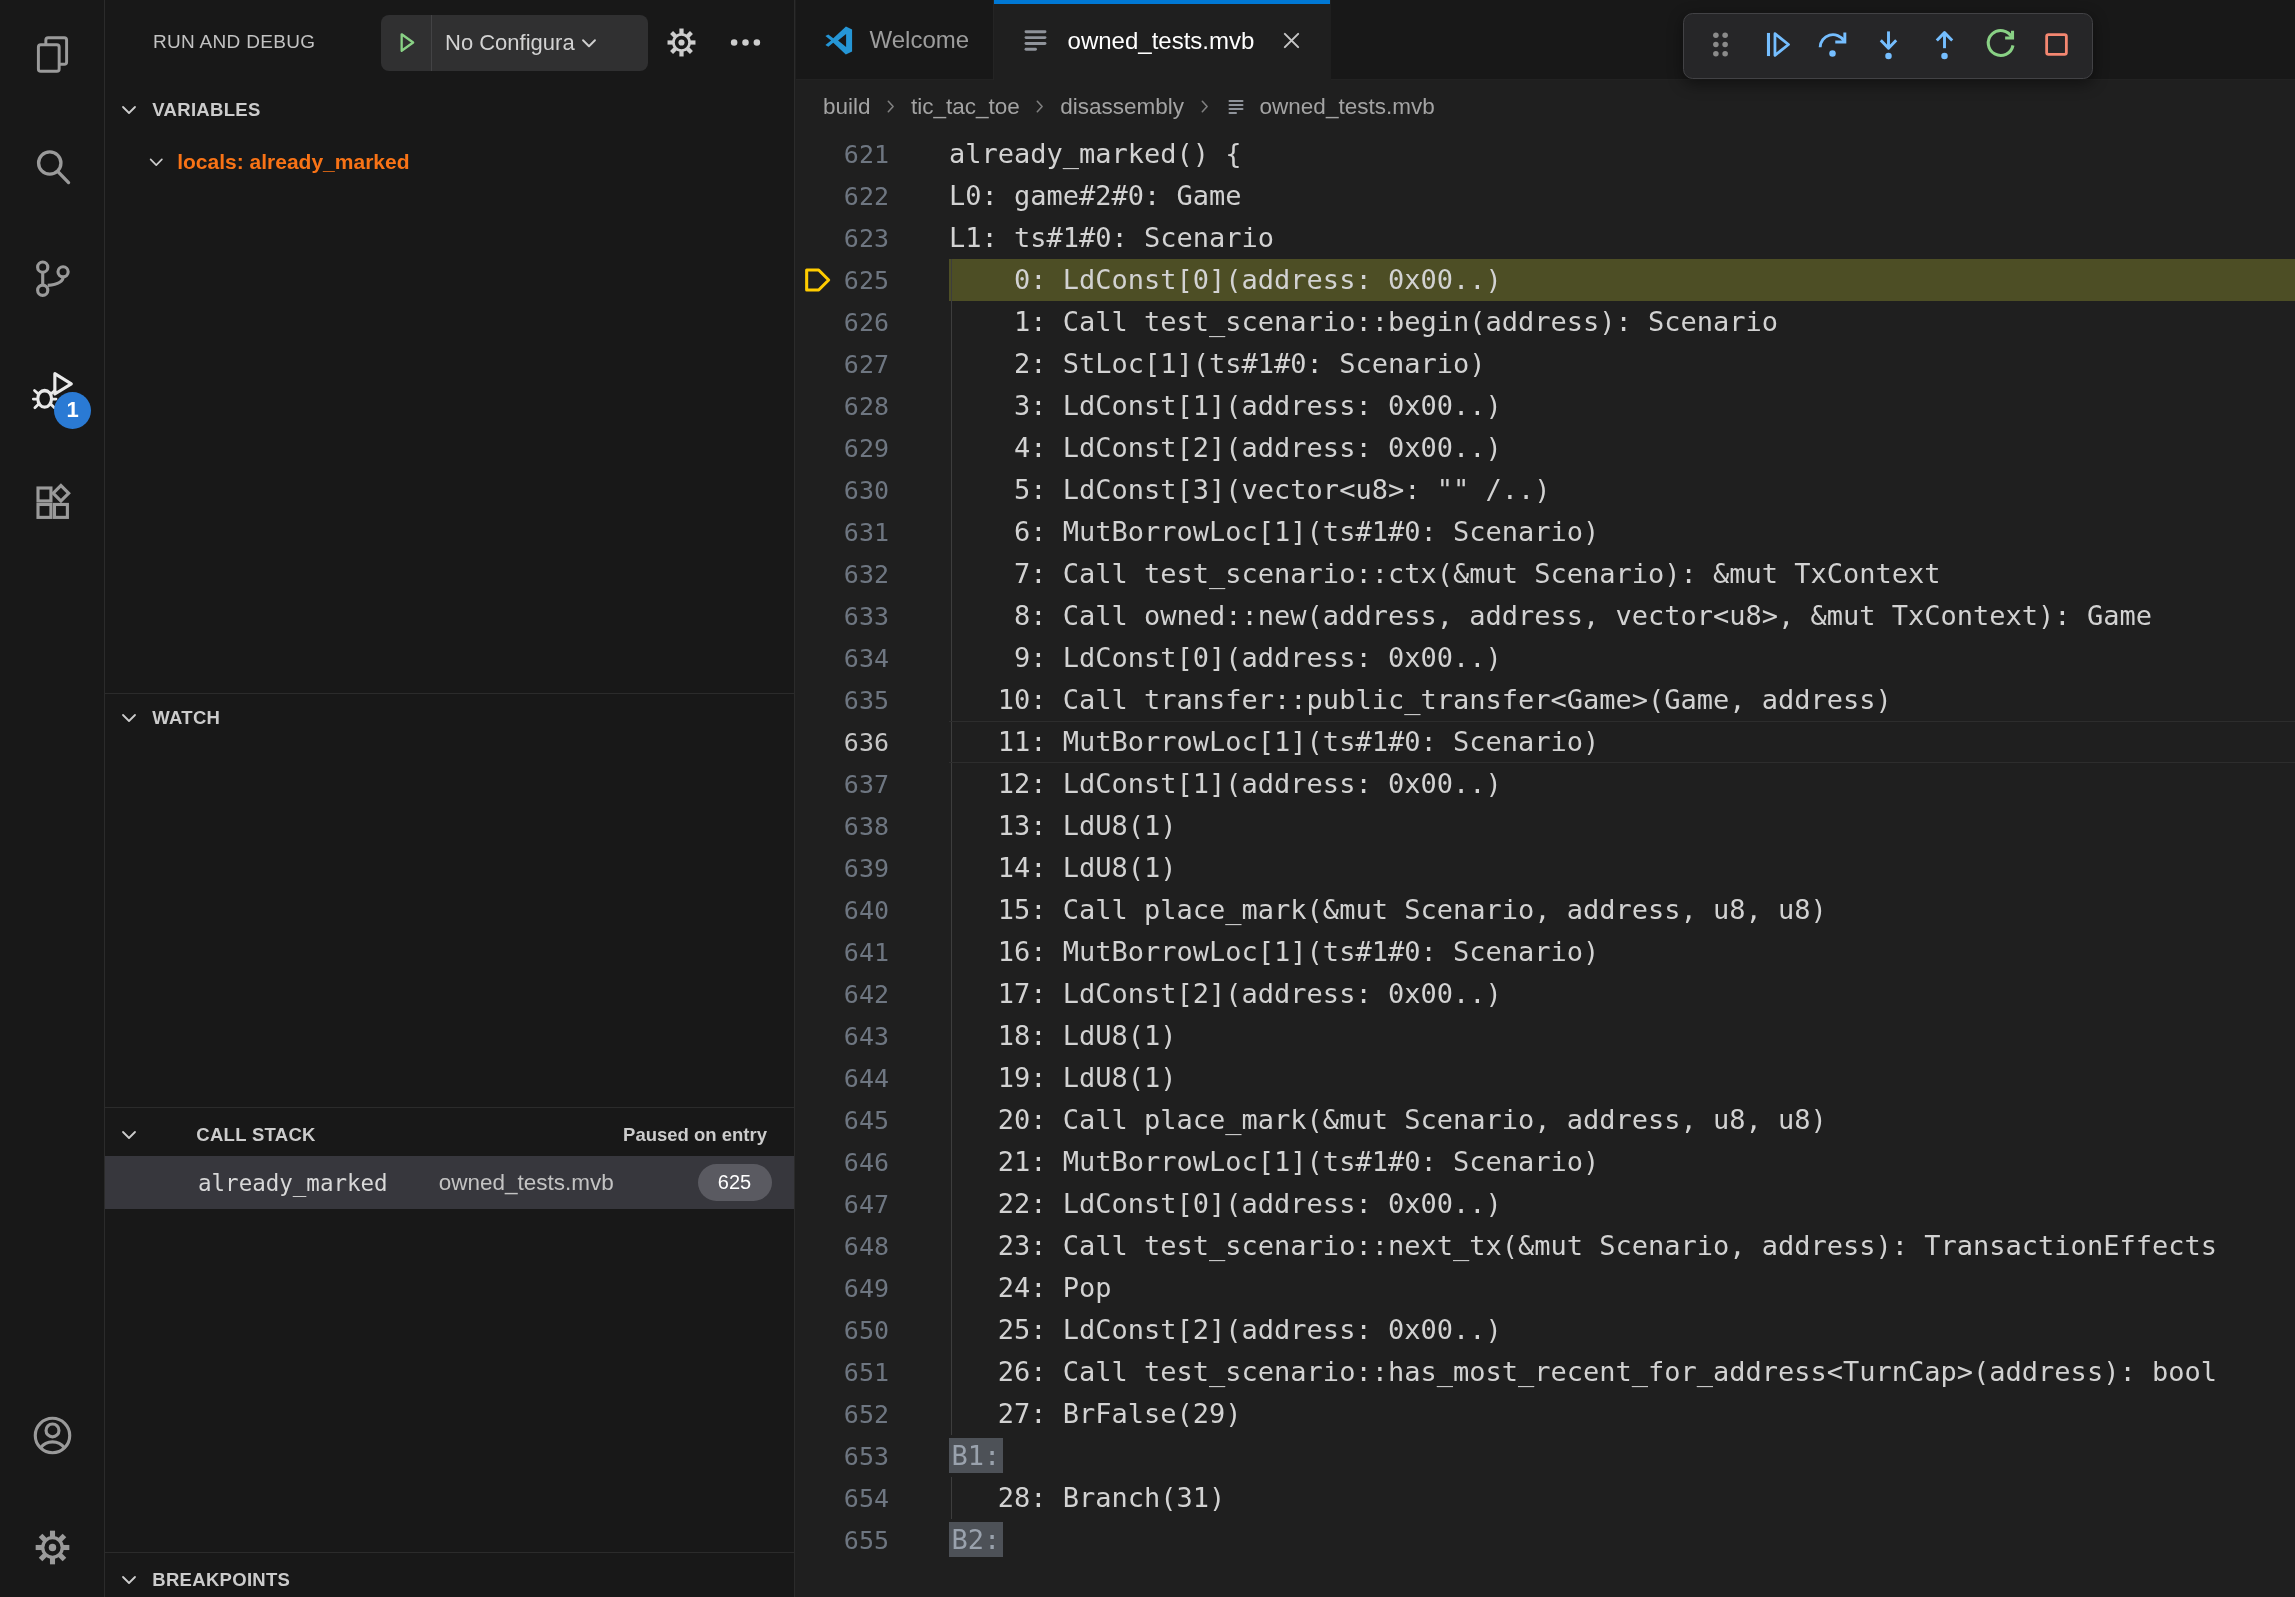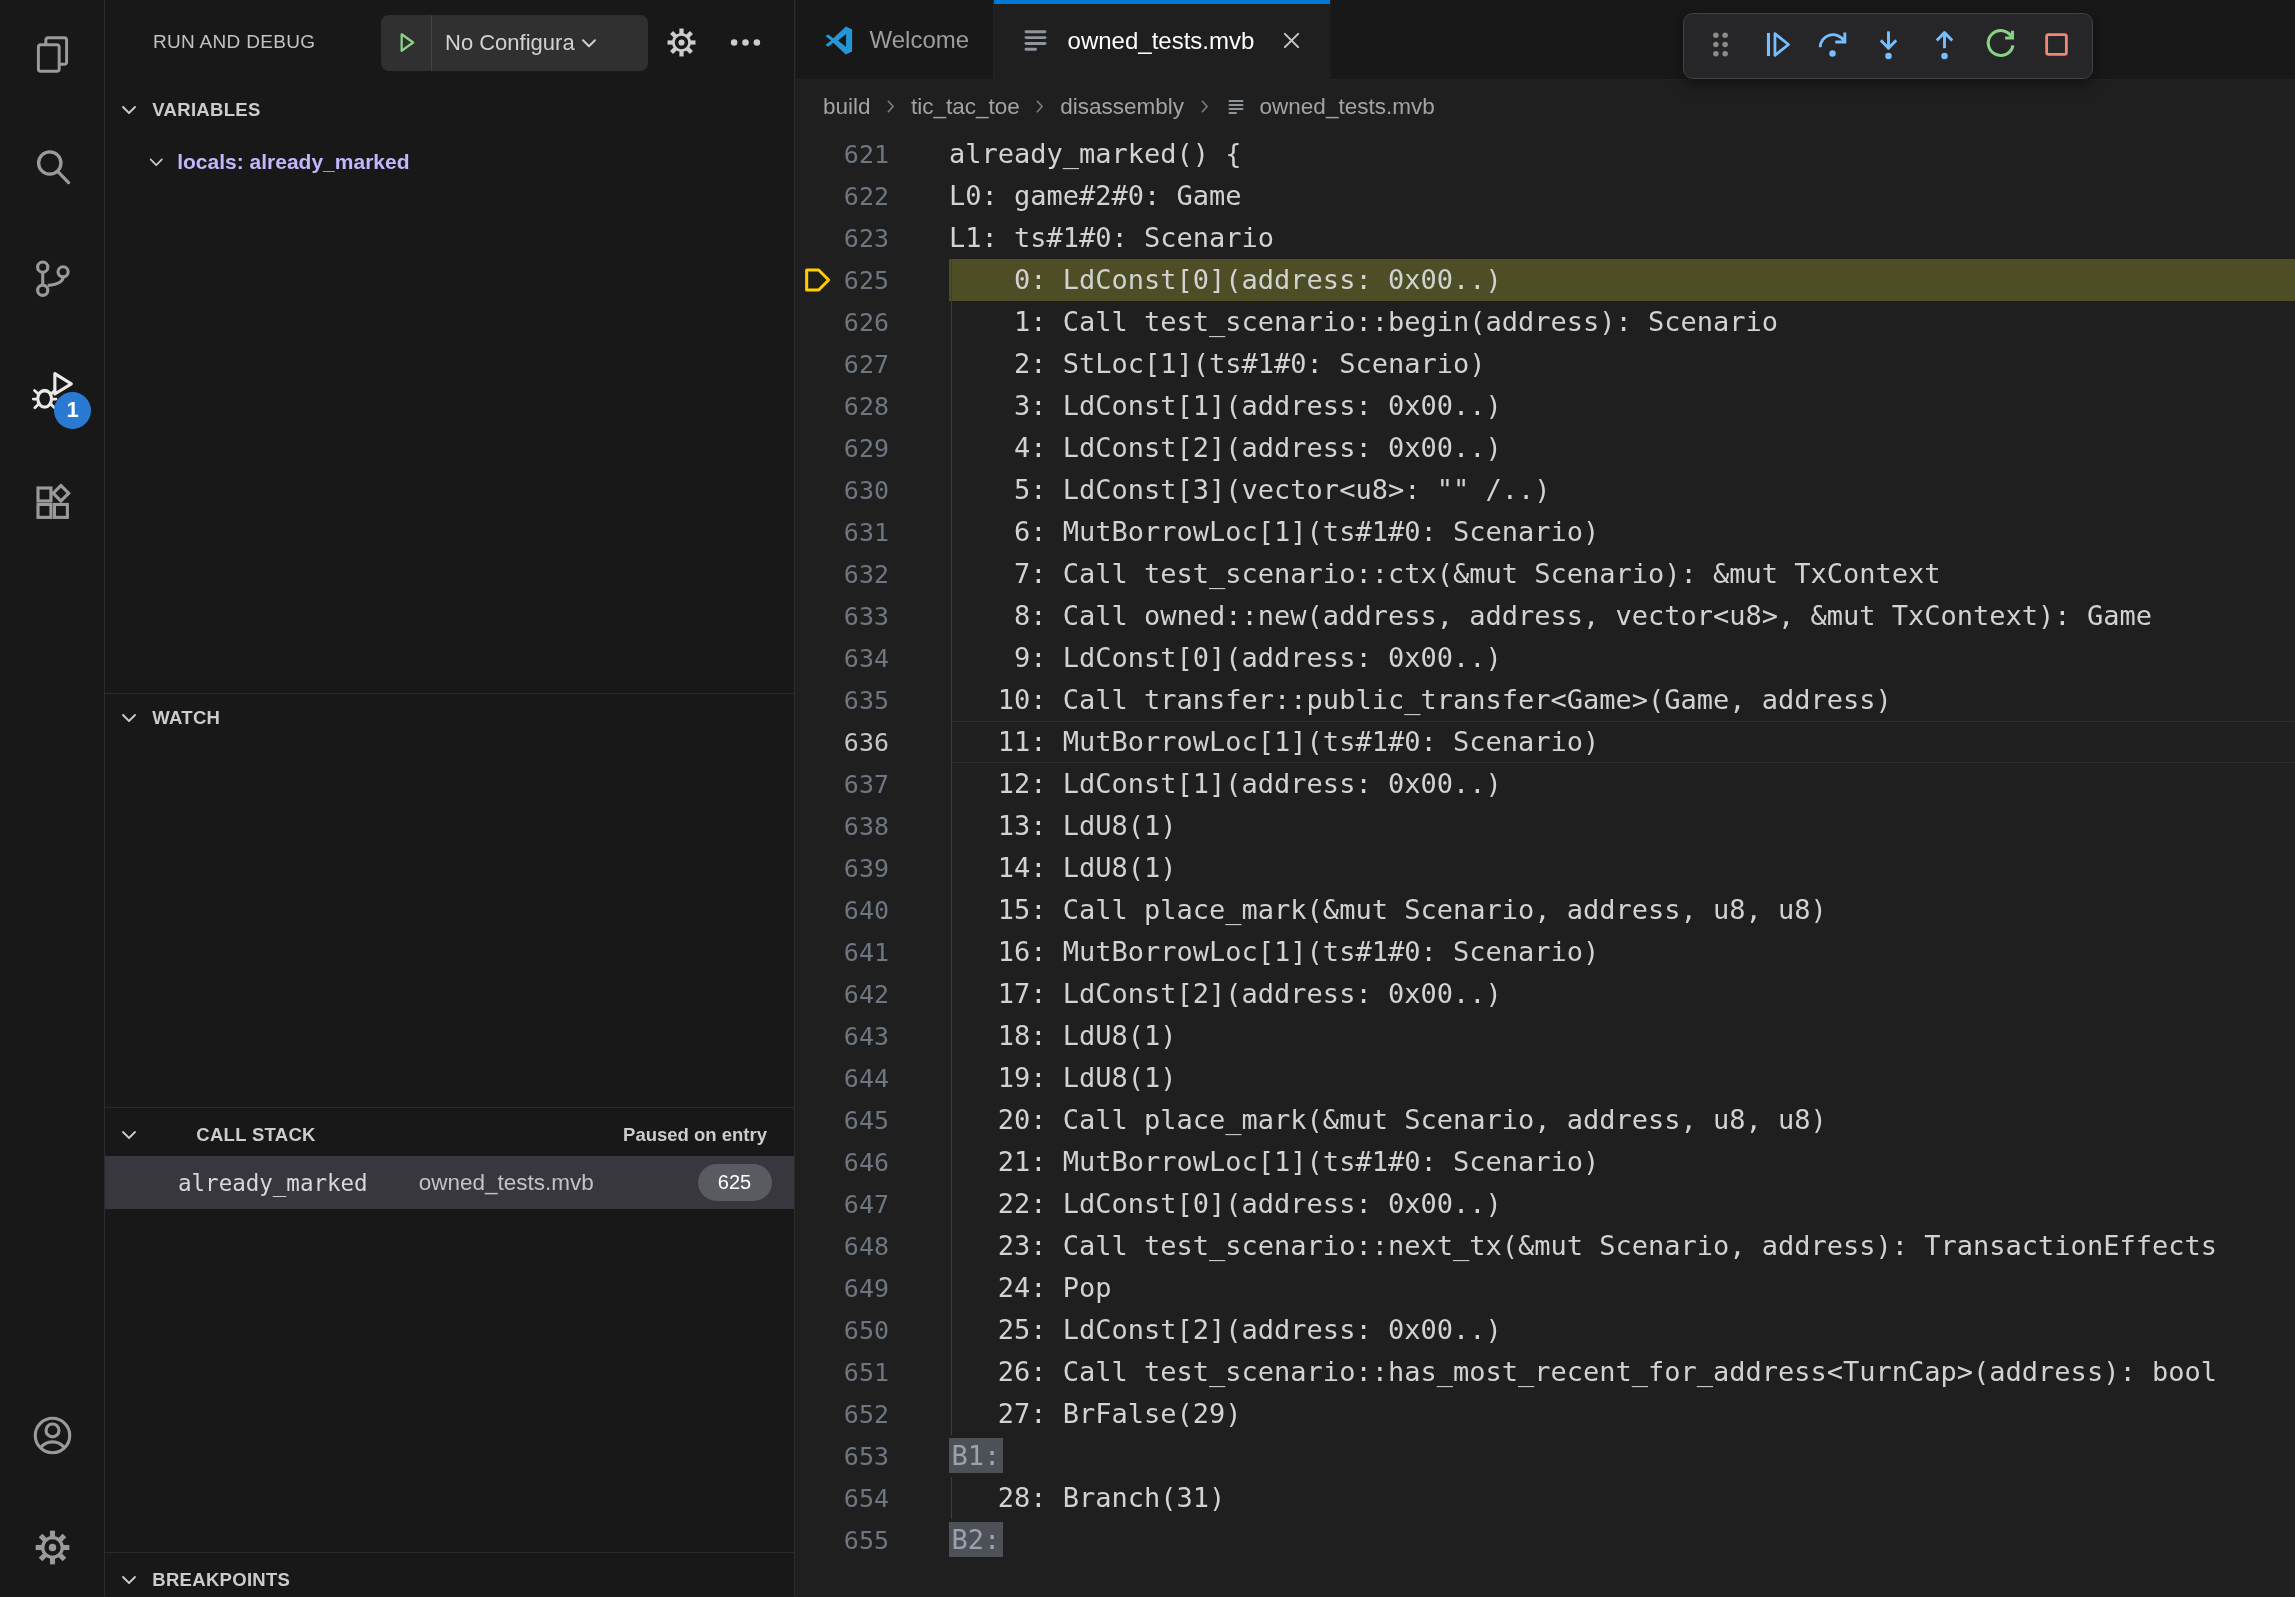--- a/index.html
+++ b/index.html
@@ -28,25 +28,25 @@
   .hdr-ico svg{width:39px;height:39px;}
   .ico-gear{left:557px;}
   .ico-more{left:621px;}
 
   .sec-head{position:absolute;left:0;width:100%;height:40px;display:flex;align-items:center;}
   .sec-head .chev{width:24px;height:24px;color:#cccccc;margin-left:12px;flex:none;}
   .sec-head .lab{font-size:18.5px;font-weight:bold;color:#cccccc;letter-spacing:0.3px;margin-left:11.3px;white-space:nowrap;}
   .sec-head .right{margin-left:auto;margin-right:27px;font-size:18.5px;font-weight:bold;color:#cccccc;}
   .tree-row{position:absolute;left:0;width:100%;height:40px;display:flex;align-items:center;}
   .tree-row .chev{width:22.5px;height:22.5px;color:#cccccc;margin-left:40px;flex:none;}
-  .tree-row .lab{font-size:21px;font-weight:bold;color:#c4b5fd;margin-left:9.7px;white-space:nowrap;}
+  .tree-row .lab{font-size:21px;font-weight:bold;color:#f97316;margin-left:9.7px;white-space:nowrap;}
   .divider{position:absolute;left:0;width:100%;height:0.8px;background:#2b2b2b;}
 
   .cs-row{position:absolute;left:0;top:1156px;width:100%;height:53px;background:#37373d;display:flex;align-items:center;cursor:pointer;}
-  .cs-fn{font-family:"DejaVu Sans Mono",monospace;font-size:22.5px;color:#d8d8d8;margin-left:73px;white-space:nowrap;}
+  .cs-fn{font-family:"DejaVu Sans Mono",monospace;font-size:22.5px;color:#d8d8d8;margin-left:93px;white-space:nowrap;}
   .cs-file{font-size:22.5px;color:#c3c3c3;margin-left:51px;white-space:nowrap;}
   .cs-badge{margin-left:auto;margin-right:22.5px;min-width:74px;height:37px;border-radius:19.3px;background:#5a5a61;color:#ffffff;
             font-size:20px;display:flex;align-items:center;justify-content:center;padding:0 8px;box-sizing:border-box;}
 
   
   .editor{position:absolute;left:796px;top:0;width:1499px;height:100%;background:#1f1f1f;}
   .tabbar{position:absolute;left:0;top:0;width:100%;height:80px;background:#181818;border-bottom:0.8px solid #222222;box-sizing:border-box;display:flex;}
   .tab{display:flex;align-items:center;padding:0 24px;gap:14.5px;font-size:24px;color:#9d9d9d;border-right:0.8px solid #242424;position:relative;cursor:pointer;box-sizing:border-box;height:80px;}
   .tab .ticon{width:35px;height:35px;flex:none;display:flex;align-items:center;justify-content:center;}
   .tab .ticon svg{width:35px;height:35px;}

